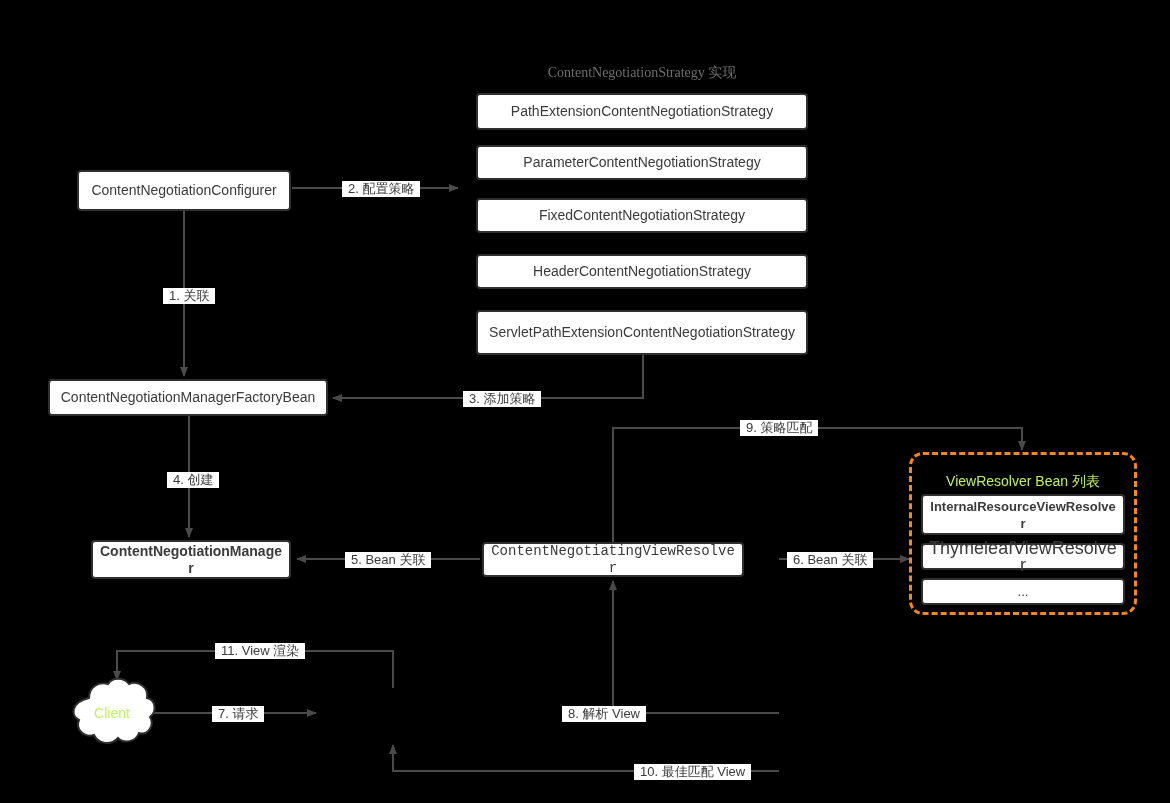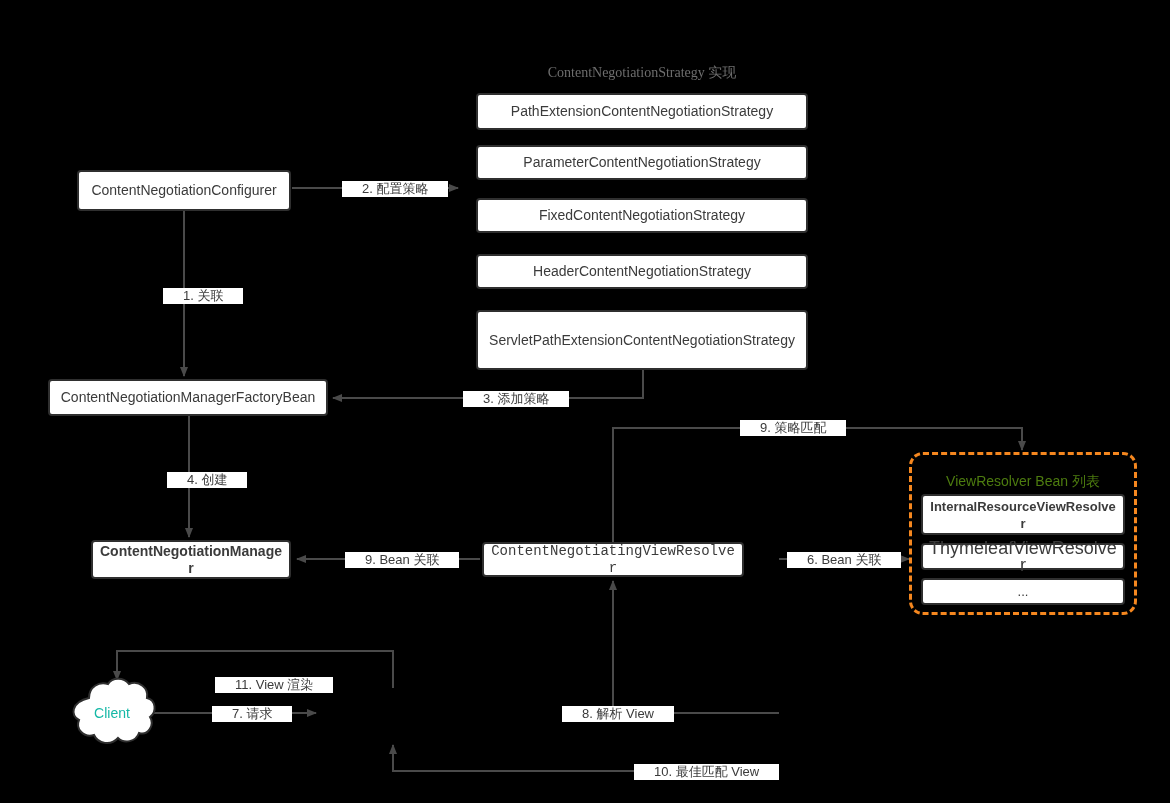--- a/index.html
+++ b/index.html
@@ -41,47 +41,47 @@
   }
   .group-box {
     position: absolute;
     box-sizing: border-box;
     background: transparent;
     border: 3px dashed #f5871f;
     border-radius: 14px;
   }
   .group-title {
     position: absolute;
-    color: #4d7c0f;
+    color: #bef264;
     font-size: 14px;
     text-align: center;
     white-space: nowrap;
   }
   .section-title {
     position: absolute;
     color: #6e6e6e;
     font-size: 14px;
     text-align: center;
     white-space: nowrap;
   }
   .edge-label {
     position: absolute;
     background: #ffffff;
     color: #3b3b3b;
     font-size: 13px;
     line-height: 16px;
-    padding: 0px 20px;
+    padding: 0px 6px;
     white-space: nowrap;
   }
   .cloud {
     position: absolute;
   }
   .cloud-text {
     position: absolute;
-    color: #14b8a6;
+    color: #bef264;
     font-size: 14px;
     white-space: nowrap;
     text-align: center;
   }
 </style>
 </head>
 <body>
 
 <div id="canvas">
 
@@ -120,21 +120,21 @@
   <div class="section-title" style="left:476px; top:64px; width:332px;font-family:Liberation Serif, serif;">ContentNegotiationStrategy 实现</div>
 
   <div class="node" style="left:476px; top:93px; width:332px; height:37px;">PathExtensionContentNegotiationStrategy</div>
 
   <div class="node" style="left:476px; top:145px; width:332px; height:35px;">ParameterContentNegotiationStrategy</div>
 
   <div class="node" style="left:476px; top:198px; width:332px; height:35px;">FixedContentNegotiationStrategy</div>
 
   <div class="node" style="left:476px; top:254px; width:332px; height:35px;">HeaderContentNegotiationStrategy</div>
 
-  <div class="node" style="left:476px; top:310px; width:332px; height:60px;">ServletPathExtensionContentNegotiationStrategy</div>
+  <div class="node" style="left:476px; top:310px; width:332px; height:45px;">ServletPathExtensionContentNegotiationStrategy</div>
 
   <div class="node" style="left:77px; top:170px; width:214px; height:41px;">ContentNegotiationConfigurer</div>
 
   <div class="node" style="left:48px; top:379px; width:280px; height:37px;">ContentNegotiationManagerFactoryBean</div>
 
   <div class="node" style="left:91px; top:540px; width:200px; height:39px;font-weight:bold;">ContentNegotiationManager</div>
 
   <div class="node" style="left:482px; top:542px; width:262px; height:35px;font-family:Liberation Mono, monospace;">ContentNegotiatingViewResolver</div>
 
   <div class="group-box" style="left:909px; top:452px; width:228px; height:163px;"></div>
@@ -156,27 +156,27 @@
 
 
   <div class="edge-label" style="left:163px; top:288px;">1. 关联</div>
 
   <div class="edge-label" style="left:342px; top:181px;">2. 配置策略</div>
 
   <div class="edge-label" style="left:463px; top:391px;">3. 添加策略</div>
 
   <div class="edge-label" style="left:167px; top:472px;">4. 创建</div>
 
-  <div class="edge-label" style="left:345px; top:552px;">9. Bean 关联</div>
+  <div class="edge-label" style="left:345px; top:552px;">5. Bean 关联</div>
 
   <div class="edge-label" style="left:787px; top:552px;">6. Bean 关联</div>
 
   <div class="edge-label" style="left:212px; top:706px;">7. 请求</div>
 
   <div class="edge-label" style="left:562px; top:706px;">8. 解析 View</div>
 
   <div class="edge-label" style="left:740px; top:420px;">9. 策略匹配</div>
 
   <div class="edge-label" style="left:634px; top:764px;">10. 最佳匹配 View</div>
 
-  <div class="edge-label" style="left:215px; top:643px;margin-top:34px;">11. View 渲染</div>
+  <div class="edge-label" style="left:215px; top:643px;">11. View 渲染</div>
 
 </div>
 
 </body></html>

